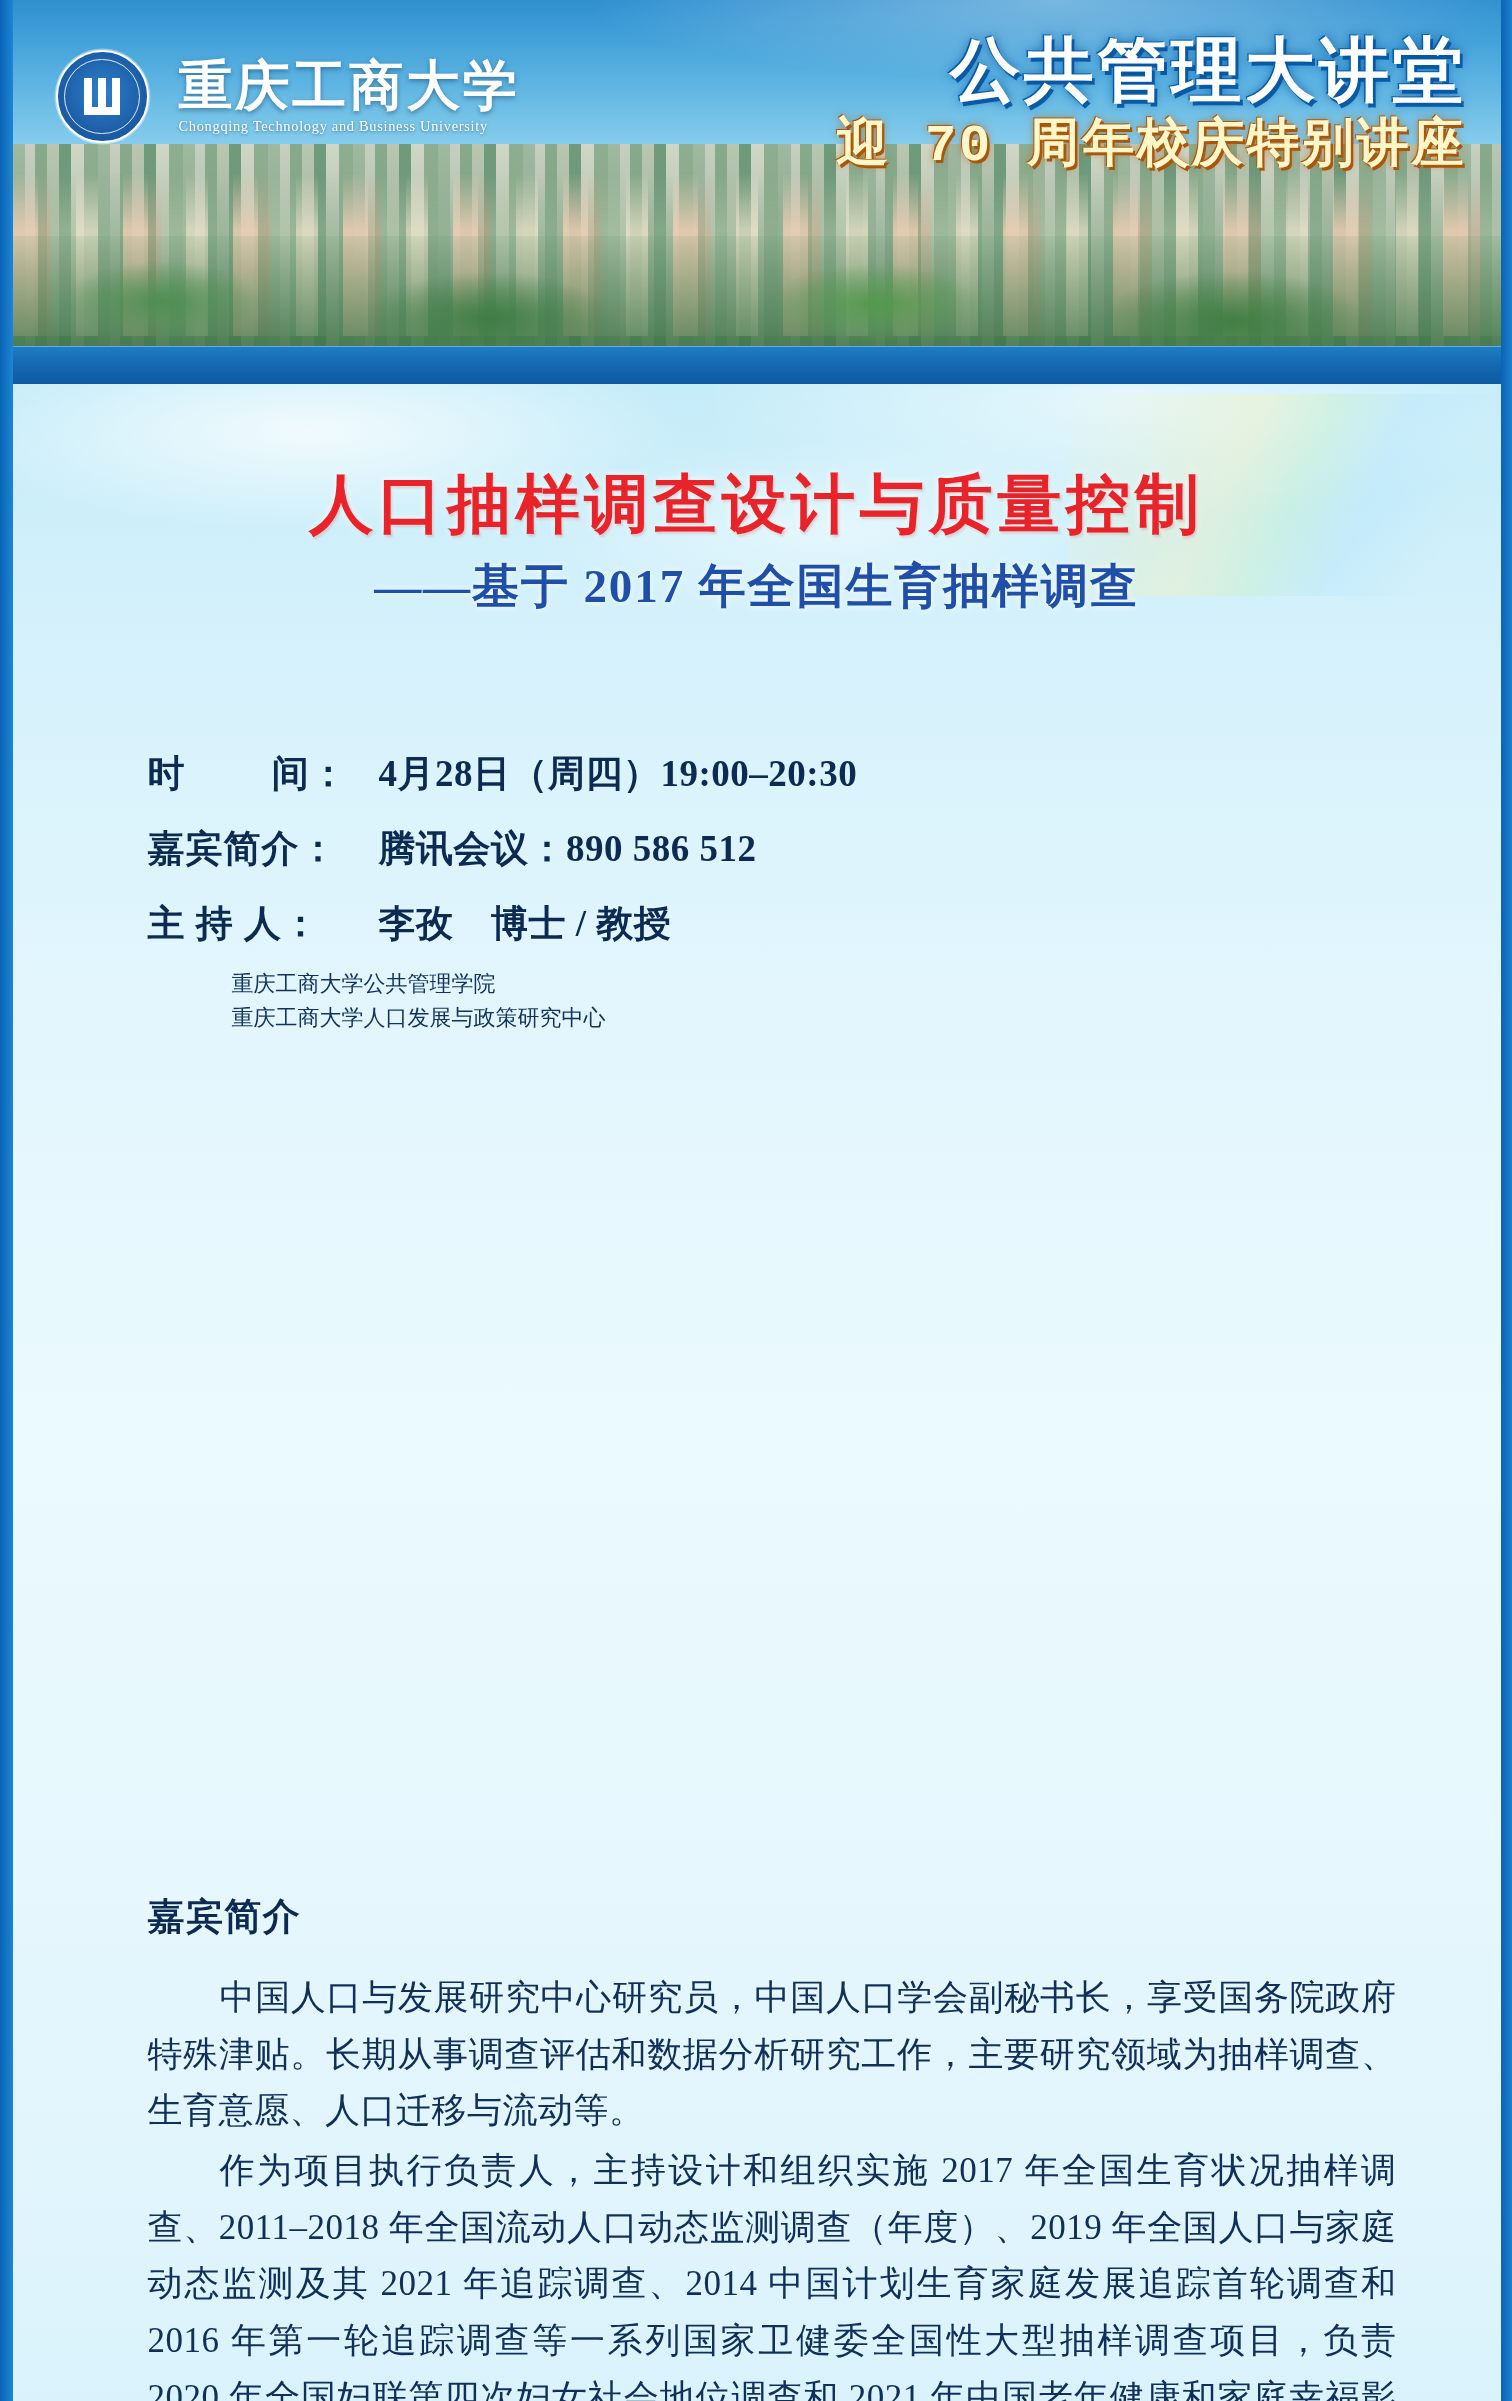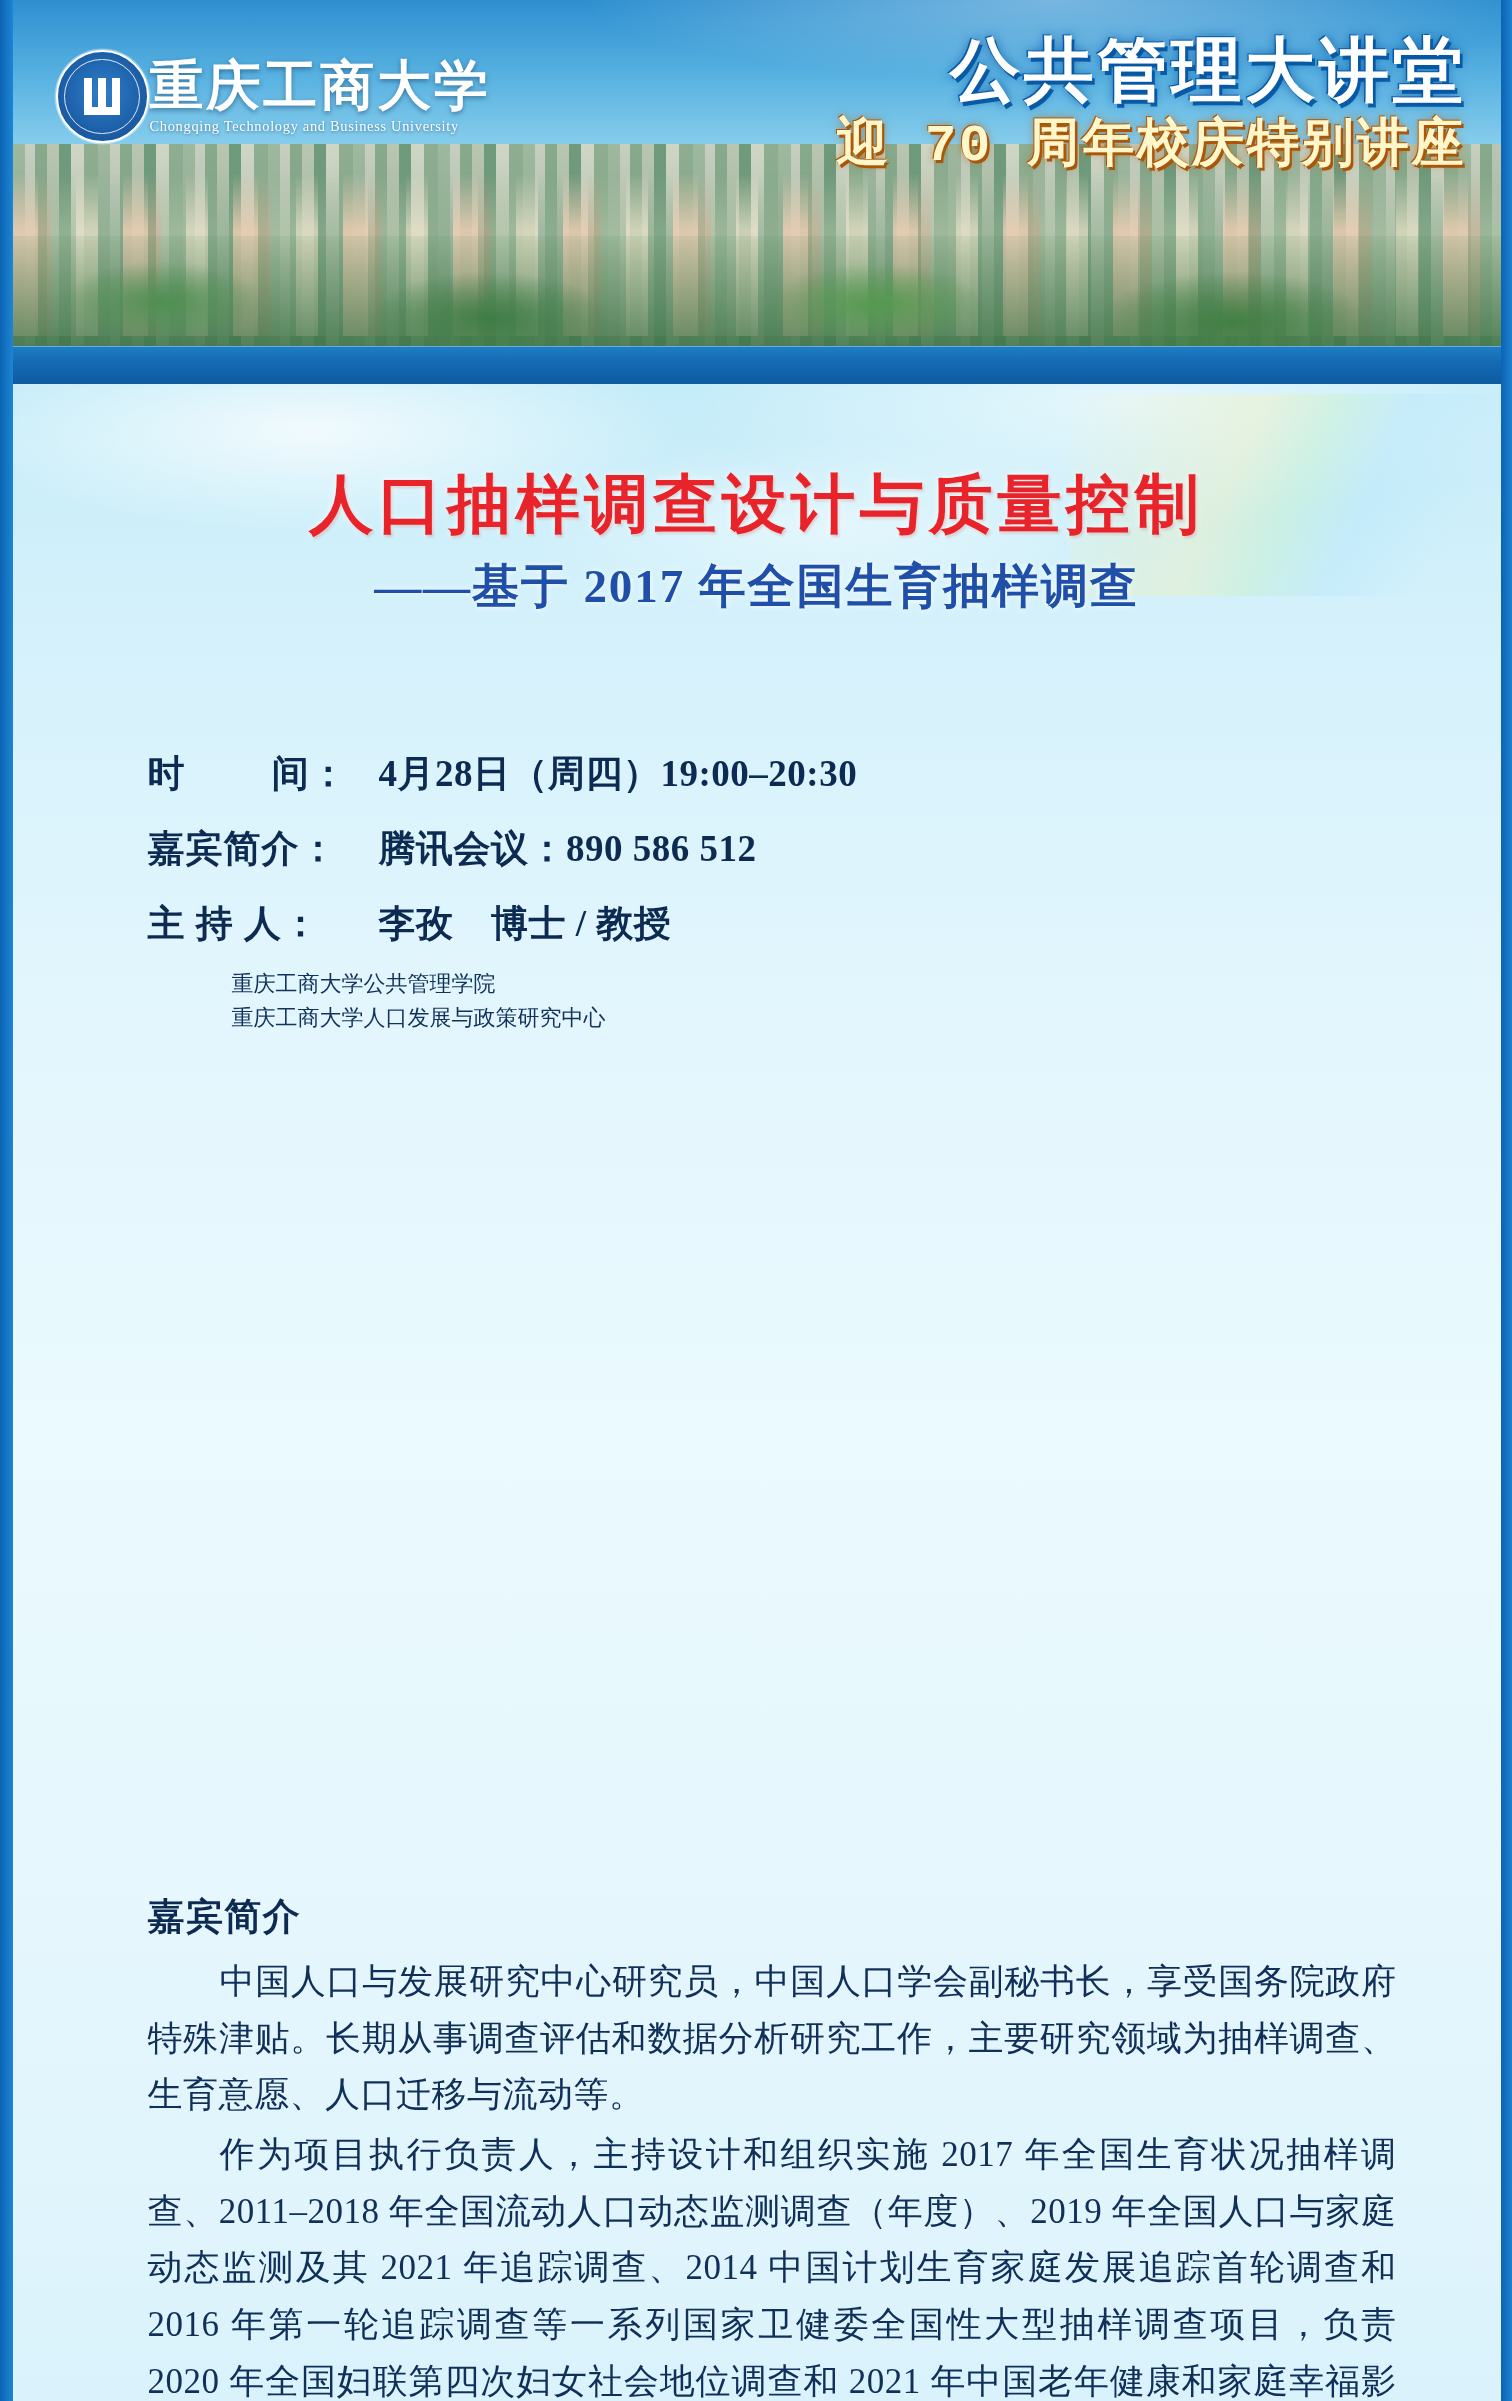--- a/index.html
+++ b/index.html
@@ -116,21 +116,21 @@
     background: radial-gradient(ellipse 672px 115px at 70% 0%, rgba(255,255,255,0.35) 0%, rgba(255,255,255,0) 70%);
   }
 
   
   .uni-block {
     position: absolute;
     left: 43px;
     top: 50px;
     display: flex;
     align-items: center;
-    gap: 1px;
+    gap: 30px;
   }
   .uni-seal {
     width: 89px;
     height: 89px;
     border-radius: 50%;
     border: 2.9px solid #ffffff;
     background: radial-gradient(circle at 50% 45%, #2f7fc9 0%, #1c5fa8 60%, #154d8d 100%);
     display: flex;
     align-items: center;
     justify-content: center;
@@ -309,21 +309,21 @@
     left: 135px;
     top: 1508px;
     width: 1249px;
   }
   .bio-heading {
     font-family: "Liberation Serif", serif;
     font-size: 37px;
     font-weight: 700;
     color: #0d2b52;
     letter-spacing: 1.4px;
-    margin-bottom: 12px;
+    margin-bottom: 28px;
   }
   .bio-para {
     font-family: "Liberation Serif", serif;
     font-size: 35px;
     line-height: 1.62;
     color: #10305a;
     text-indent: 72px;
     text-align: justify;
     letter-spacing: 0.5px;
     margin: 0 0 2.9px 0;

